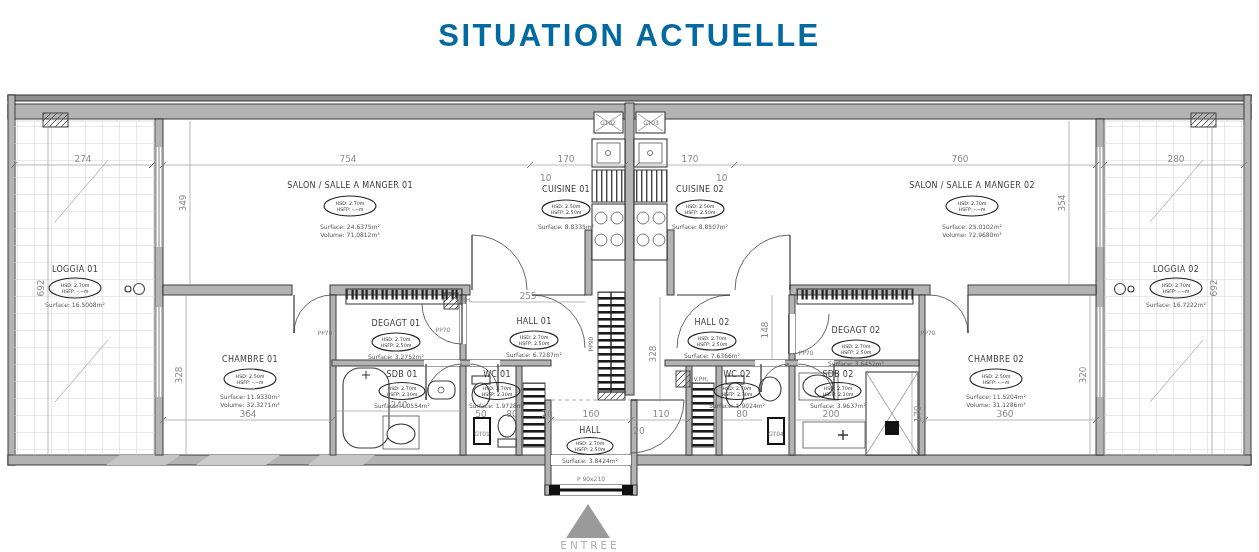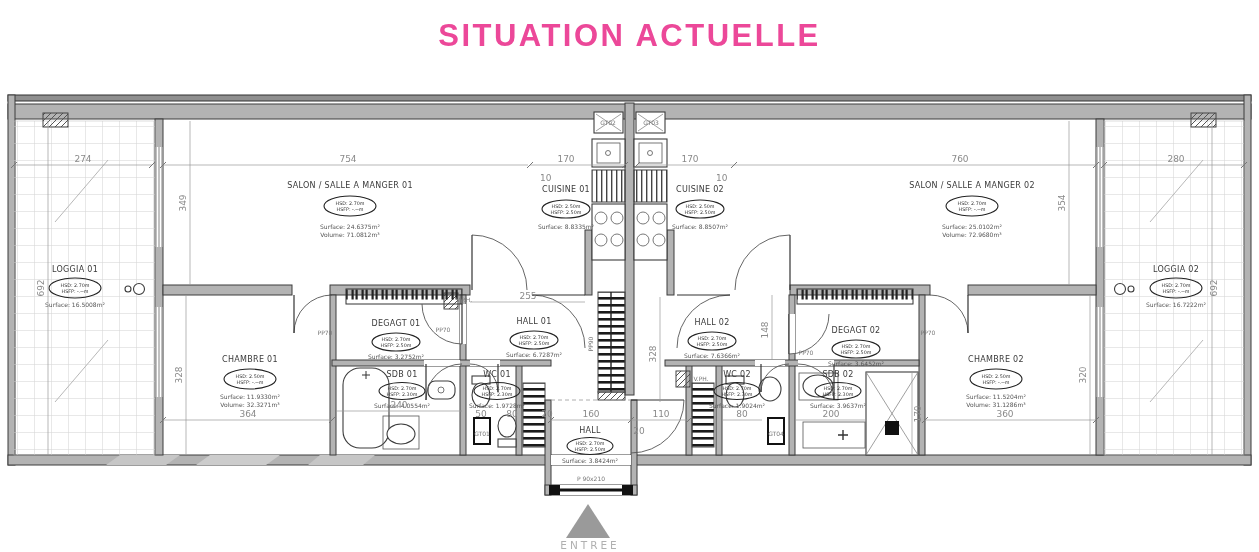--- a/index.html
+++ b/index.html
@@ -1,19 +1,19 @@
 <!DOCTYPE html>
 <html><head>
 <meta charset="utf-8">
 <style>
   html,body{margin:0;padding:0;background:#fff;}
   body{width:1259px;height:552px;position:relative;overflow:hidden;
        font-family:"Liberation Sans",sans-serif;}
   .title{position:absolute;top:18px;left:0;width:100%;text-align:center;
-         font-size:31px;font-weight:bold;letter-spacing:2.5px;color:#ec4899;}
+         font-size:31px;font-weight:bold;letter-spacing:2.5px;color:#0369a1;}
   svg{position:absolute;top:92px;left:0;}
   svg text{font-family:"DejaVu Sans",sans-serif;}
   .wall{fill:#b3b3b3;stroke:#3c3c3c;stroke-width:1;}
   .wall2{fill:#8f8f8f;stroke:#333;stroke-width:1;}
   .open{fill:#fff;stroke:none;}
   .fx{fill:#fff;stroke:#3c3c3c;stroke-width:1.1;}
   .fxthin{fill:none;stroke:#555;stroke-width:0.8;}
   .arc{fill:none;stroke:#555;stroke-width:0.9;}
   .leaf{stroke:#333;stroke-width:1.2;}
   .dimline{stroke:#999;stroke-width:0.7;}

